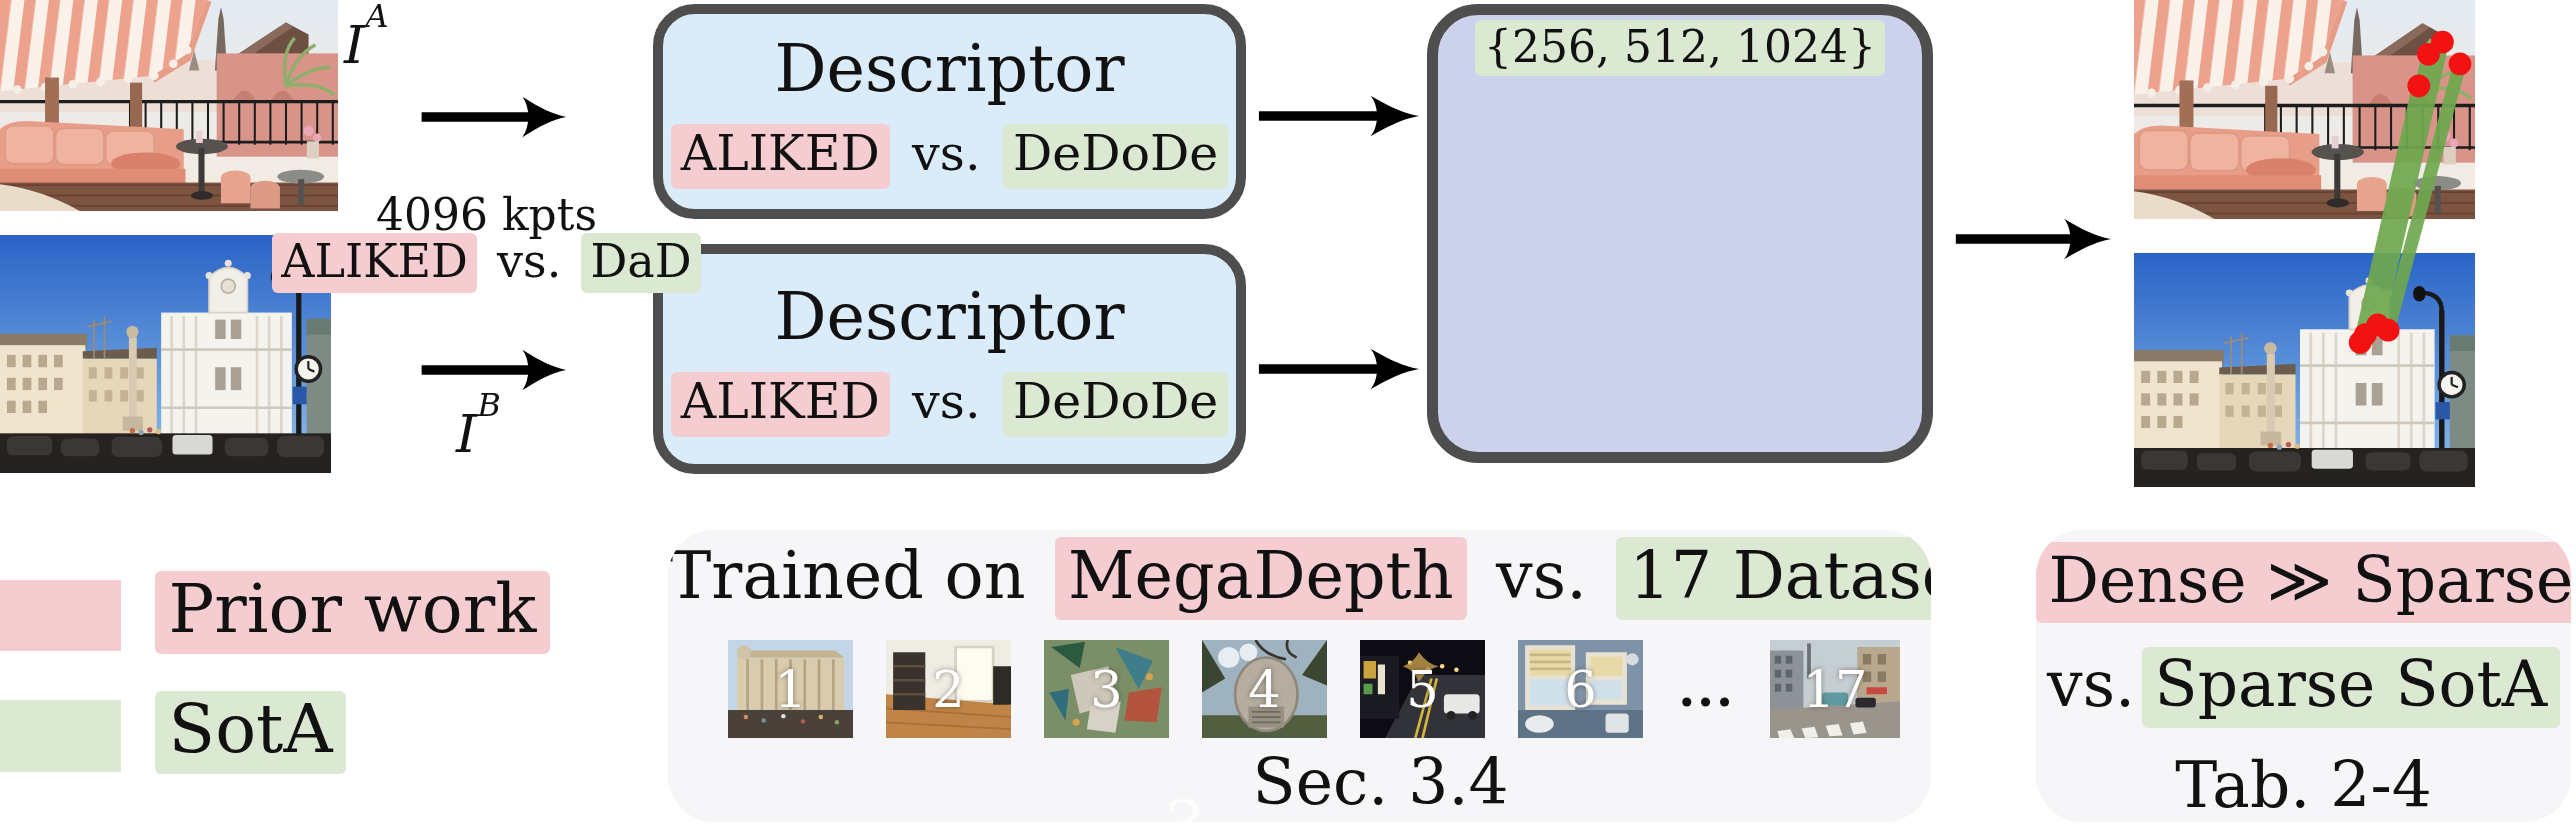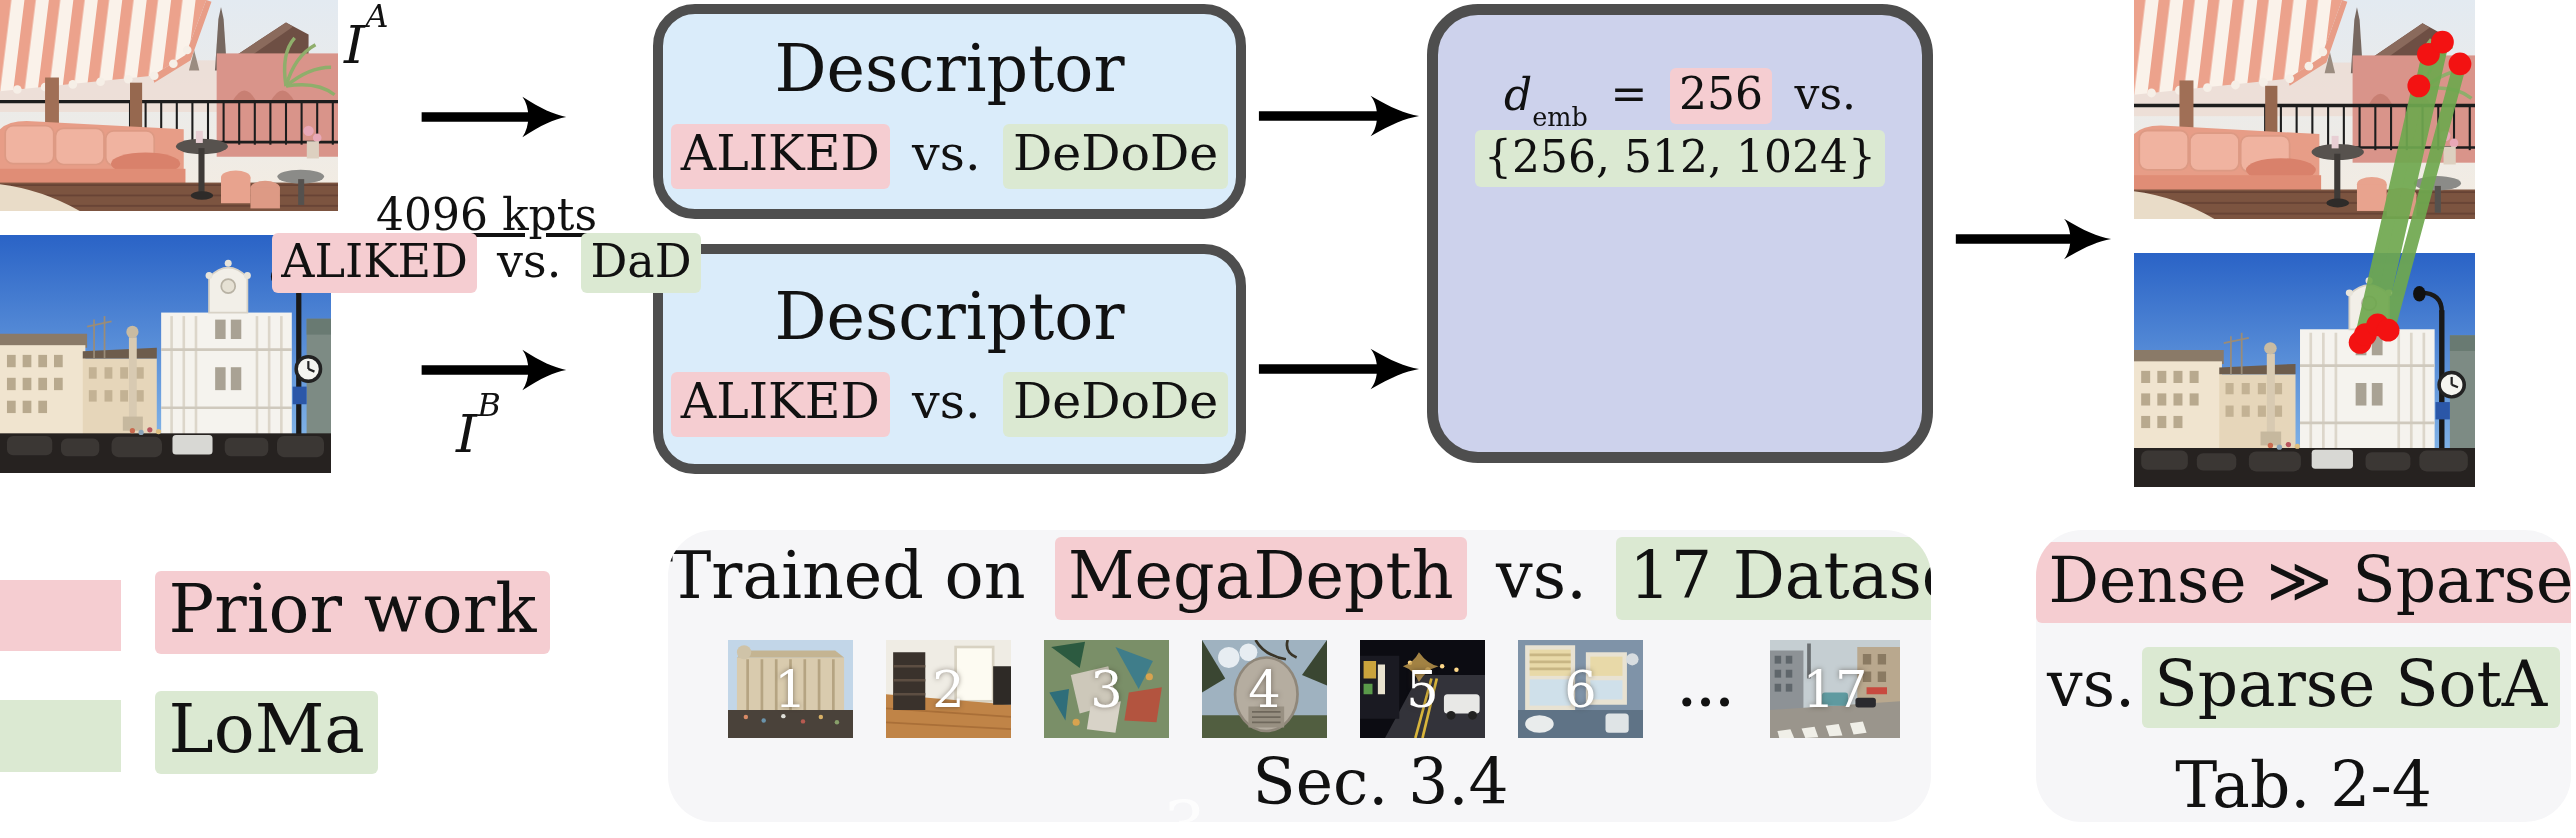--- a/index.html
+++ b/index.html
@@ -22,21 +22,21 @@
             align-items:center;justify-content:center;}
   .panel{position:absolute;background:var(--panel-bg);border-radius:46px;overflow:hidden;}
   .arrow{position:absolute;}
   .arrow path{fill:#000;}
   .arrow line{stroke:#000;stroke-width:11;}
   .mathvar{font-style:italic;}
   sup.mv{font-size:0.60em;font-style:italic;position:relative;top:-0.55em;left:0.02em;}
   sub.mv{font-size:0.58em;position:relative;top:0.25em;}
   .boxtitle{font-size:65px;line-height:1.1;}
   .boxsub{font-size:49px;line-height:1.2;margin-top:19px;}
-  .sidefont{font-size:46px;text-decoration:underline;}
+  .sidefont{font-size:46px;}
   .thumb{position:relative;width:125px;height:98px;flex:0 0 auto;}
   .thumb svg{display:block;width:100%;height:100%;}
   .thumb .num{position:absolute;left:0;top:0;width:100%;height:100%;display:flex;
               align-items:center;justify-content:center;font-size:51px;color:#fff;
               text-shadow:0 0 5.3px rgba(60,50,40,.55);}
   .legend-sw{position:absolute;width:121px;}
   .legend-label{position:absolute;font-size:68px;line-height:1.1;}
 </style>
 </head>
 <body>
@@ -423,26 +423,20 @@
 <svg class="arrow" style="left:1256px;top:93px" width="165" height="46" viewBox="0 0 170 52" preserveAspectRatio="none">
   <line x1="3" y1="26" x2="130" y2="26"></line>
   <path d="M118 3 C140 17 153 23 168 26 C153 29 140 35 118 49 C127 37 127 15 118 3 Z"></path>
 </svg>
 <svg class="arrow" style="left:1256px;top:346px" width="165" height="46" viewBox="0 0 170 52" preserveAspectRatio="none">
   <line x1="3" y1="26" x2="130" y2="26"></line>
   <path d="M118 3 C140 17 153 23 168 26 C153 29 140 35 118 49 C127 37 127 15 118 3 Z"></path>
 </svg>
 
 <div class="roundbox" style="left:1427px;top:3.5px;width:506px;height:459px;border-radius:51px;border-width:11.4px;background:var(--match-box);justify-content:flex-start">
-  <div style="margin-top:53px;font-size:44px;white-space:nowrap">
-    <span class="mathvar">d</span><sub class="mv">emb</sub>
-    <span style="margin:0 8.8px">=</span>
-    <span class="hl hl-p">256</span>
-    <span style="margin-left:8.8px">vs.</span>
-  </div>
   <div style="margin-top:5.3px;font-size:44px">
     <span class="hl hl-g">{256, 512, 1024}</span>
   </div>
 </div>
 
 <svg class="arrow" style="left:1953px;top:216px" width="160" height="46" viewBox="0 0 170 52" preserveAspectRatio="none">
   <line x1="3" y1="26" x2="130" y2="26"></line>
   <path d="M118 3 C140 17 153 23 168 26 C153 29 140 35 118 49 C127 37 127 15 118 3 Z"></path>
 </svg>
 
@@ -474,21 +468,21 @@
     <circle cx="290" cy="377" r="13"></circle>
   </g>
 </svg>
 
 <div class="legend-sw hl-p" style="left:0;top:580px;height:71px"></div>
 <div class="legend-label" style="left:155px;top:571px">
   <span class="hl hl-p">Prior work</span>
 </div>
 <div class="legend-sw hl-g" style="left:0;top:700px;height:72px"></div>
 <div class="legend-label" style="left:155px;top:691px">
-  <span class="hl hl-g">LoMa</span>
+  <span class="hl hl-g">SotA</span>
 </div>
 
 <div class="panel" style="left:668px;top:530px;width:1263px;height:292px">
   <div class="abs ctr" style="left:0;top:7px;width:100%;font-size:65px;white-space:nowrap">
     <span>Trained on</span>
     <span class="hl hl-p" style="margin:0 8.8px">MegaDepth</span>
     <span>vs.</span>
     <span class="hl hl-g" style="margin-left:8.8px">17 Datasets</span>
   </div>
   <div class="abs" style="left:60px;top:110px;display:flex;gap:33px;align-items:center">

